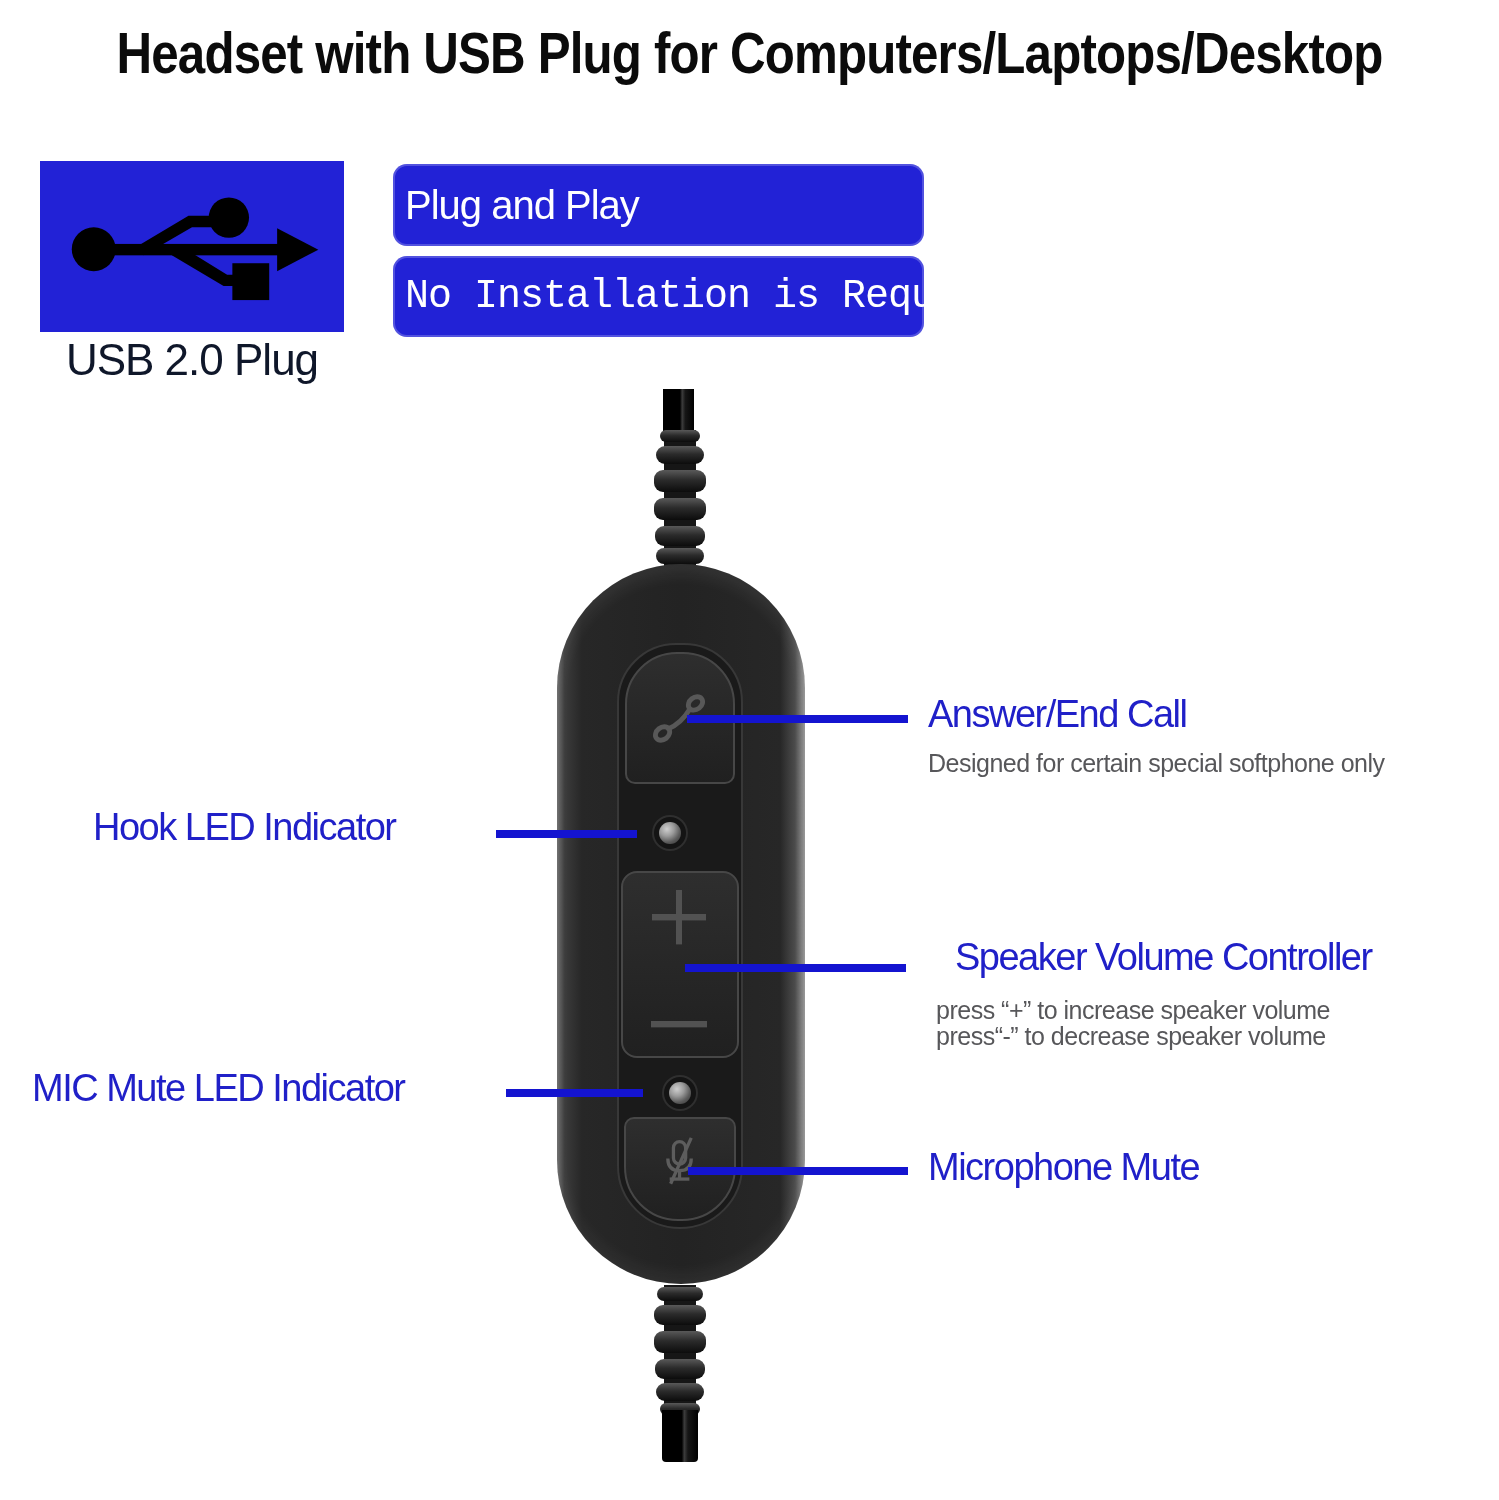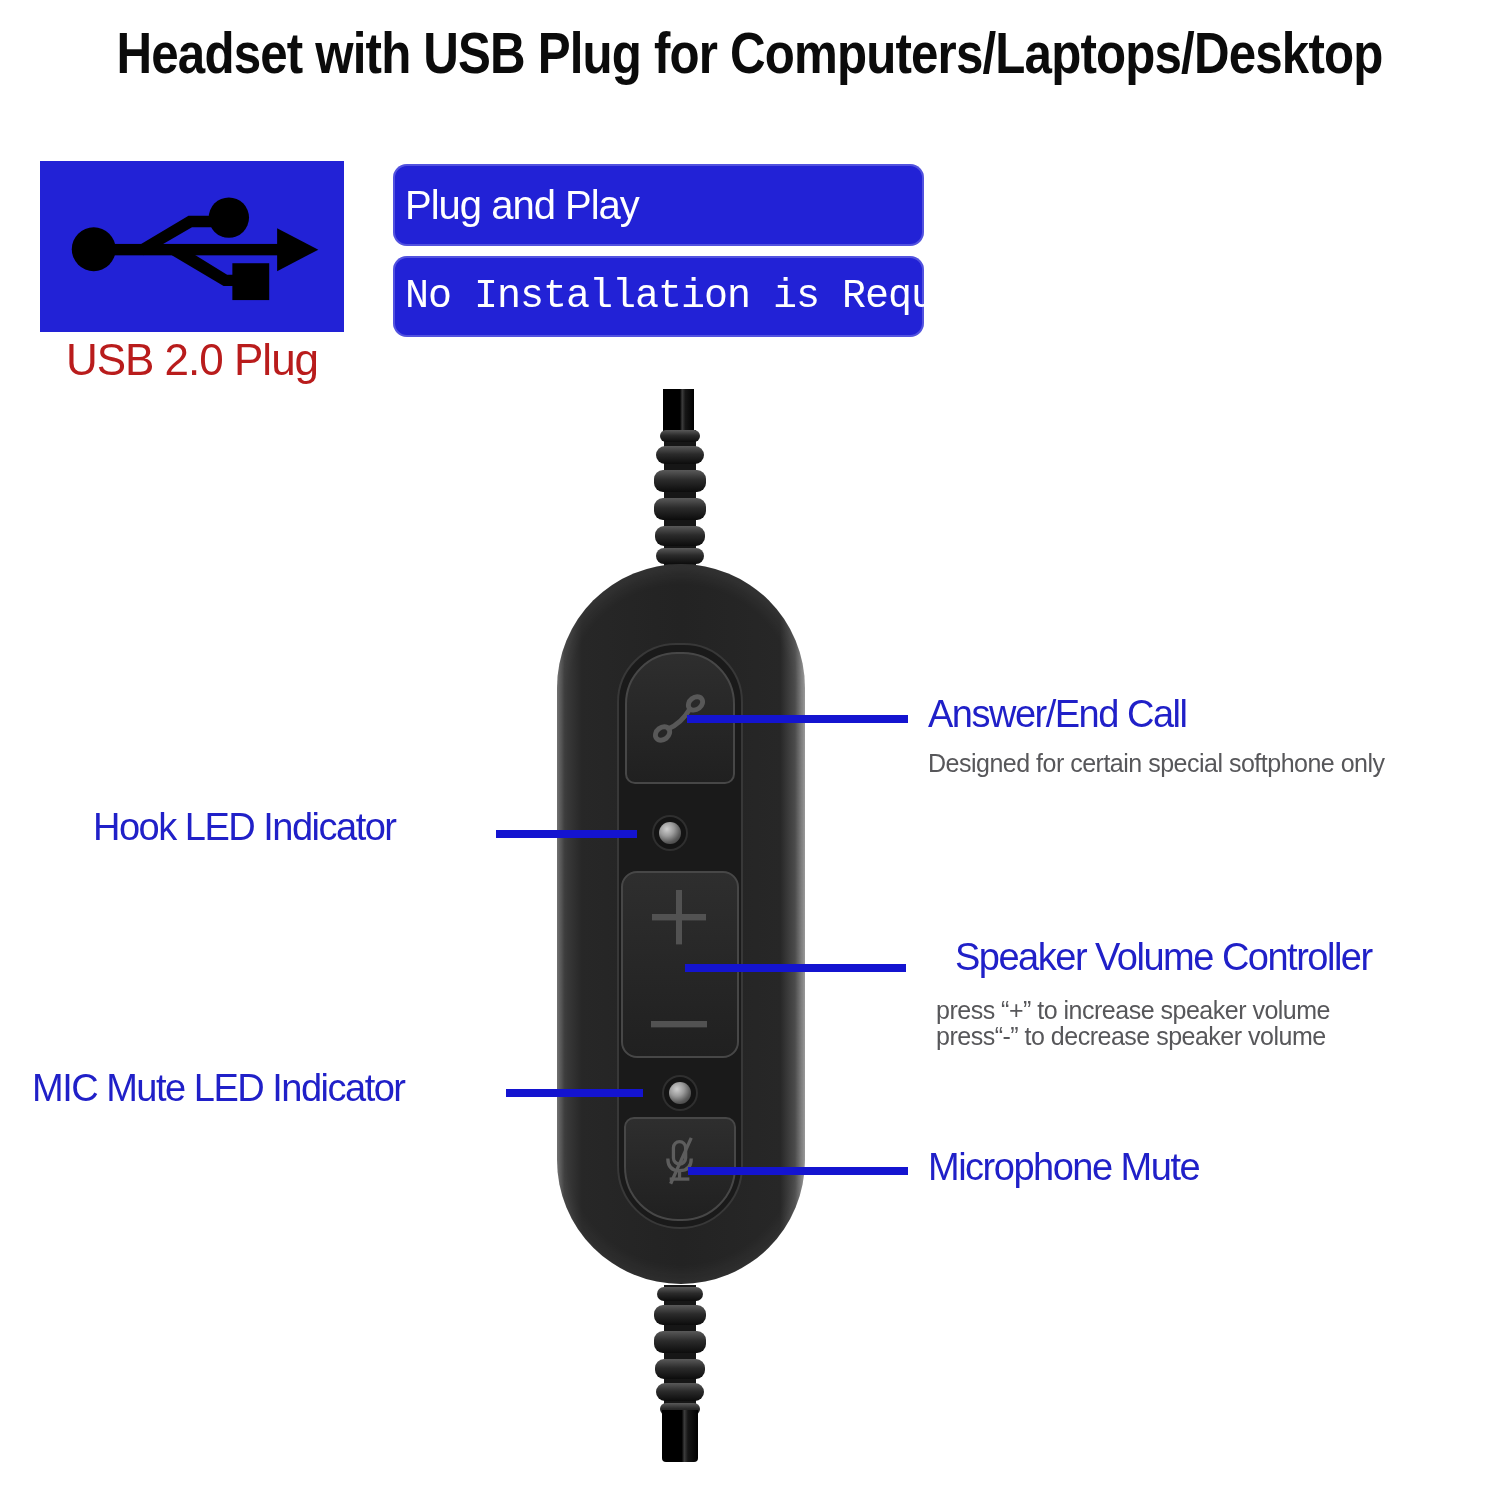--- a/index.html
+++ b/index.html
@@ -8,21 +8,21 @@
 
   
   .page-title{position:absolute;top:24px;left:0;width:1499px;text-align:center;
     font-size:58px;font-weight:700;color:#0b0b0b;white-space:nowrap;letter-spacing:-1px;
     transform:scaleX(0.85);transform-origin:50% 50%;line-height:1;}
 
   
   .usb-panel{position:absolute;left:40px;top:161px;width:304px;height:171px;background:#2222d6;
     display:flex;align-items:center;justify-content:center;}
   .usb-label{position:absolute;left:40px;top:338px;width:304px;text-align:center;
-    font-size:44px;color:#b91c1c;letter-spacing:-1px;line-height:1;}
+    font-size:44px;color:#0f172a;letter-spacing:-1px;line-height:1;}
 
   
   .badge{position:absolute;left:393px;width:531px;background:#2222d6;border-radius:14px;
     display:flex;align-items:center;padding-left:12px;box-sizing:border-box;
     box-shadow:inset 0 0 0 2px rgba(255,255,255,0.22);}
   .badge span{color:#ffffff;font-size:40px;letter-spacing:-1px;white-space:nowrap;}
   .badge.b1{top:164px;height:82px;text-align:center;}
   .badge.b2{top:256px;height:81px;font-family:Liberation Mono, monospace;}
 
   

